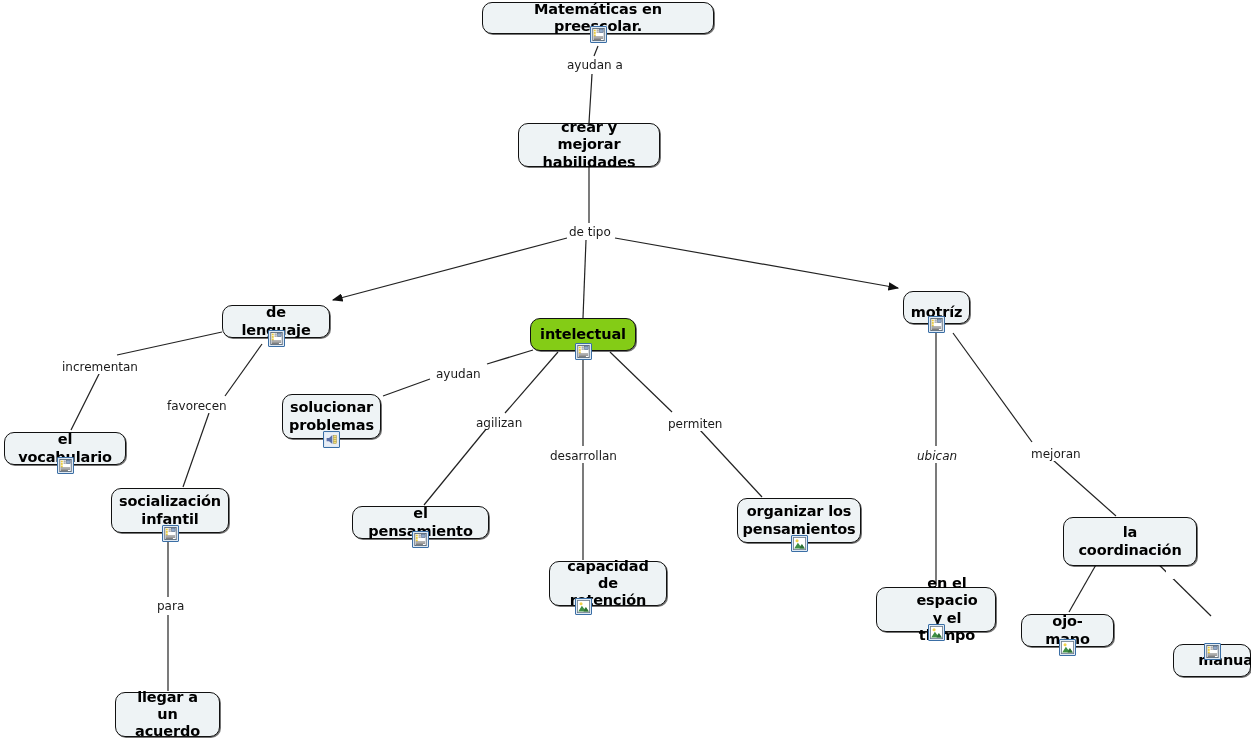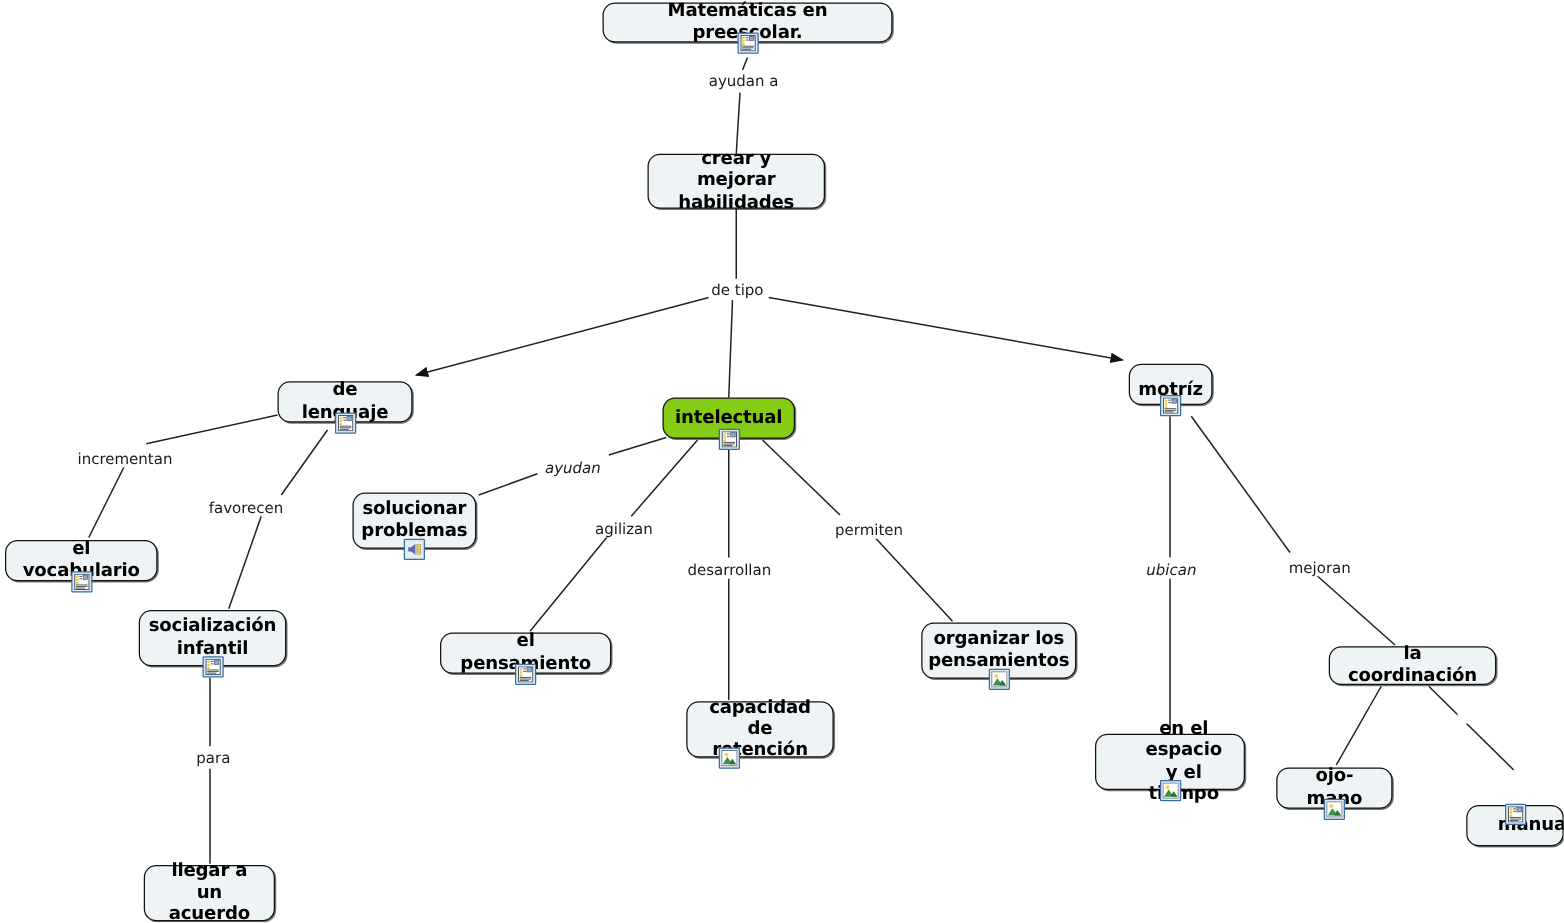--- a/index.html
+++ b/index.html
@@ -287,21 +287,21 @@
 y el tiempo</span>
       </div>
       <span class="res-icon" style="left: 927.5px; top: 624px; border-color: rgb(58, 110, 165); background: rgb(223, 233, 243);">
         <svg viewBox="0 0 16 16">
           <rect x="0.5" y="0.5" width="15" height="15" fill="#ffffff" stroke="#6b7b8c" stroke-width="1"></rect>
           <circle cx="5" cy="4.6" r="1.9" fill="#f2d24b"></circle>
           <polygon points="1.5,14 6,7 9,11 11,8.5 14.5,14" fill="#3f8f45"></polygon>
           <polygon points="8,14 11,9.3 14.5,14" fill="#2f6f36"></polygon>
         </svg>
       </span>
-      <div class="node" style="left: 1063px; top: 517px; width: 134px; height: 31px; background: rgb(238, 243, 245); border-color: rgb(17, 17, 17);">
+      <div class="node" style="left: 1063px; top: 517px; width: 134px; height: 49px; background: rgb(238, 243, 245); border-color: rgb(17, 17, 17);">
         <span class="node-label">la coordinación</span>
       </div>
       <div class="node" style="left: 1021px; top: 614px; width: 93px; height: 33px; background: rgb(238, 243, 245); border-color: rgb(17, 17, 17);">
         <span class="node-label">ojo-mano</span>
       </div>
       <span class="res-icon" style="left: 1059px; top: 639px; border-color: rgb(58, 110, 165); background: rgb(223, 233, 243);">
         <svg viewBox="0 0 16 16">
           <rect x="0.5" y="0.5" width="15" height="15" fill="#ffffff" stroke="#6b7b8c" stroke-width="1"></rect>
           <circle cx="5" cy="4.6" r="1.9" fill="#f2d24b"></circle>
           <polygon points="1.5,14 6,7 9,11 11,8.5 14.5,14" fill="#3f8f45"></polygon>
@@ -324,21 +324,21 @@
           <line x1="2.2" y1="12.6" x2="13.6" y2="12.6" stroke="#303030" stroke-width="0.8"></line>
           <line x1="2.2" y1="14.1" x2="11" y2="14.1" stroke="#303030" stroke-width="0.8"></line>
         </svg>
       </span>
     </div>
   <div id="label-layer">
       <span class="edge-label" style="left: 565px; top: 59px;">ayudan a</span>
       <span class="edge-label" style="left: 567px; top: 226px;">de tipo</span>
       <span class="edge-label" style="left: 60px; top: 361px;">incrementan</span>
       <span class="edge-label" style="left: 165px; top: 400px;">favorecen</span>
-      <span class="edge-label" style="left: 434px; top: 368px; font-style: italic;">ayudan</span>
+      <span class="edge-label" style="left: 434px; top: 368px;">ayudan</span>
       <span class="edge-label" style="left: 474px; top: 417px;">agilizan</span>
       <span class="edge-label" style="left: 548px; top: 450px;">desarrollan</span>
       <span class="edge-label" style="left: 666px; top: 418px;">permiten</span>
       <span class="edge-label" style="left: 915px; top: 450px; font-style: italic;">ubican</span>
       <span class="edge-label" style="left: 1029px; top: 448px;">mejoran</span>
       <span class="edge-label" style="left: 155px; top: 600px;">para</span>
     </div>
 
 </div>
 

